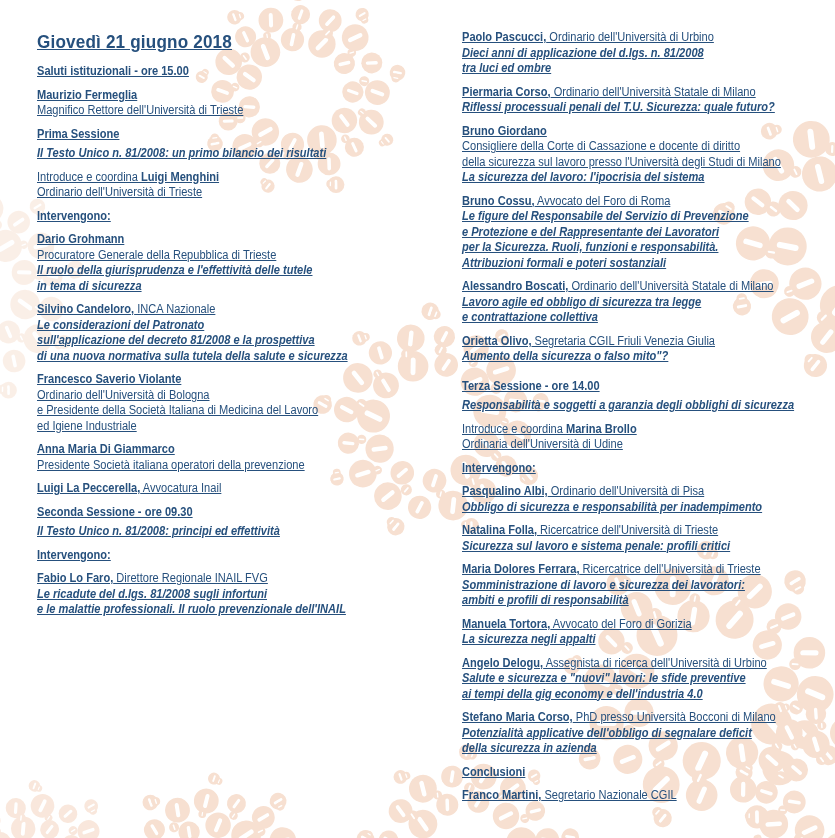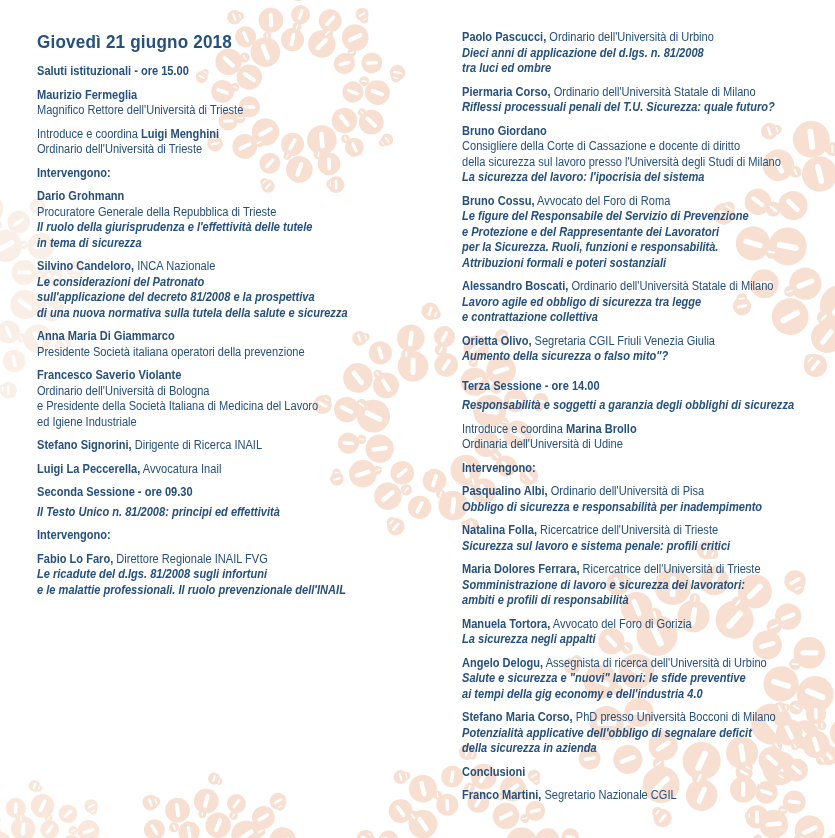--- a/index.html
+++ b/index.html
@@ -1,21 +1,21 @@
 <!DOCTYPE html>
 <html style="--navy: #26507D;"><head>
 <meta charset="utf-8">
 <style>
   html,body{margin:0;padding:0;}
   body{
     width:835px;height:838px;overflow:hidden;background:#ffffff;
     font-family:"Liberation Sans","DejaVu Sans",sans-serif;
     color:var(--navy,#26507D);
   }
-  .page{position:relative;width:835px;height:838px;}
+  .page{position:relative;width:835px;height:838px;text-decoration:underline;}
   #bg{position:absolute;left:0;top:0;width:835px;height:838px;z-index:0;}
   .content{
     position:relative;z-index:1;display:flex;
     padding:30px 0 0 37px;box-sizing:border-box;gap:28px;
   }
   .col{width:397px;flex:0 0 auto;}
   .block{margin-bottom:8px;}
   .line{
     display:block;white-space:nowrap;
     font-size:12.3px;line-height:15.5px;
@@ -2148,51 +2148,52 @@
         <div class="block day-block">
           <div class="line day-header-line">Giovedì 21 giugno 2018</div>
         </div>
         <div class="block">
           <div class="line section-heading">Saluti istituzionali - ore 15.00</div>
         </div>
         <div class="block">
           <div class="line"><span class="b">Maurizio Fermeglia</span></div>
           <div class="line">Magnifico Rettore dell'Università di Trieste</div>
         </div>
+        <div class="block head-sub">
+          <div class="line section-heading">Prima Sessione</div>
+          <div class="line title-line">Il Testo Unico n. 81/2008: un primo bilancio dei risultati</div>
+        </div>
         <div class="block">
           <div class="line"><span>Introduce e coordina </span><span class="b">Luigi Menghini</span></div>
           <div class="line">Ordinario dell'Università di Trieste</div>
         </div>
         <div class="block">
           <div class="line section-heading">Intervengono:</div>
         </div>
         <div class="block">
           <div class="line"><span class="b">Dario Grohmann</span></div>
           <div class="line">Procuratore Generale della Repubblica di Trieste</div>
           <div class="line title-line">Il ruolo della giurisprudenza e l'effettività delle tutele</div>
           <div class="line title-line">in tema di sicurezza</div>
         </div>
         <div class="block">
           <div class="line"><span class="b">Silvino Candeloro,</span><span> INCA Nazionale</span></div>
           <div class="line title-line">Le considerazioni del Patronato</div>
           <div class="line title-line">sull'applicazione del decreto 81/2008 e la prospettiva</div>
           <div class="line title-line">di una nuova normativa sulla tutela della salute e sicurezza</div>
         </div>
         <div class="block">
-          <div class="line"><span class="b">Anna Maria Di Giammarco</span></div>
-          <div class="line">Presidente Società italiana operatori della prevenzione</div>
-        </div>
-        <div class="block">
           <div class="line"><span class="b">Francesco Saverio Violante</span></div>
           <div class="line">Ordinario dell'Università di Bologna</div>
           <div class="line">e Presidente della Società Italiana di Medicina del Lavoro</div>
           <div class="line">ed Igiene Industriale</div>
         </div>
         <div class="block">
-          <div class="line"><span class="b">Stefano Signorini,</span><span> Dirigente di Ricerca INAIL</span></div>
+          <div class="line"><span class="b">Anna Maria Di Giammarco</span></div>
+          <div class="line">Presidente Società italiana operatori della prevenzione</div>
         </div>
         <div class="block">
           <div class="line"><span class="b">Luigi La Peccerella,</span><span> Avvocatura Inail</span></div>
         </div>
         <div class="block head-sub">
           <div class="line section-heading">Seconda Sessione - ore 09.30</div>
           <div class="line title-line">Il Testo Unico n. 81/2008: principi ed effettività</div>
         </div>
         <div class="block">
           <div class="line section-heading">Intervengono:</div>

